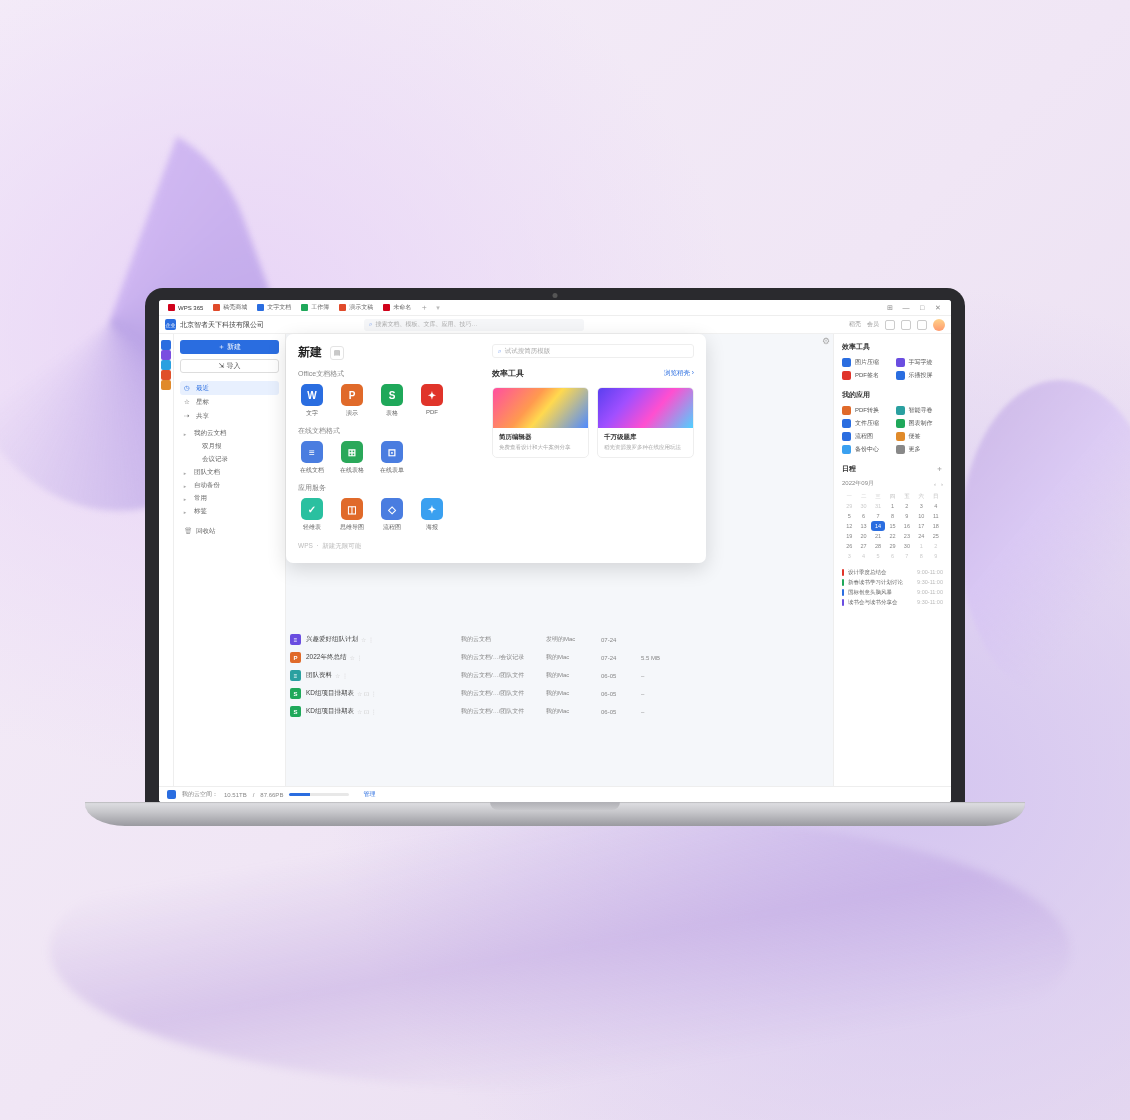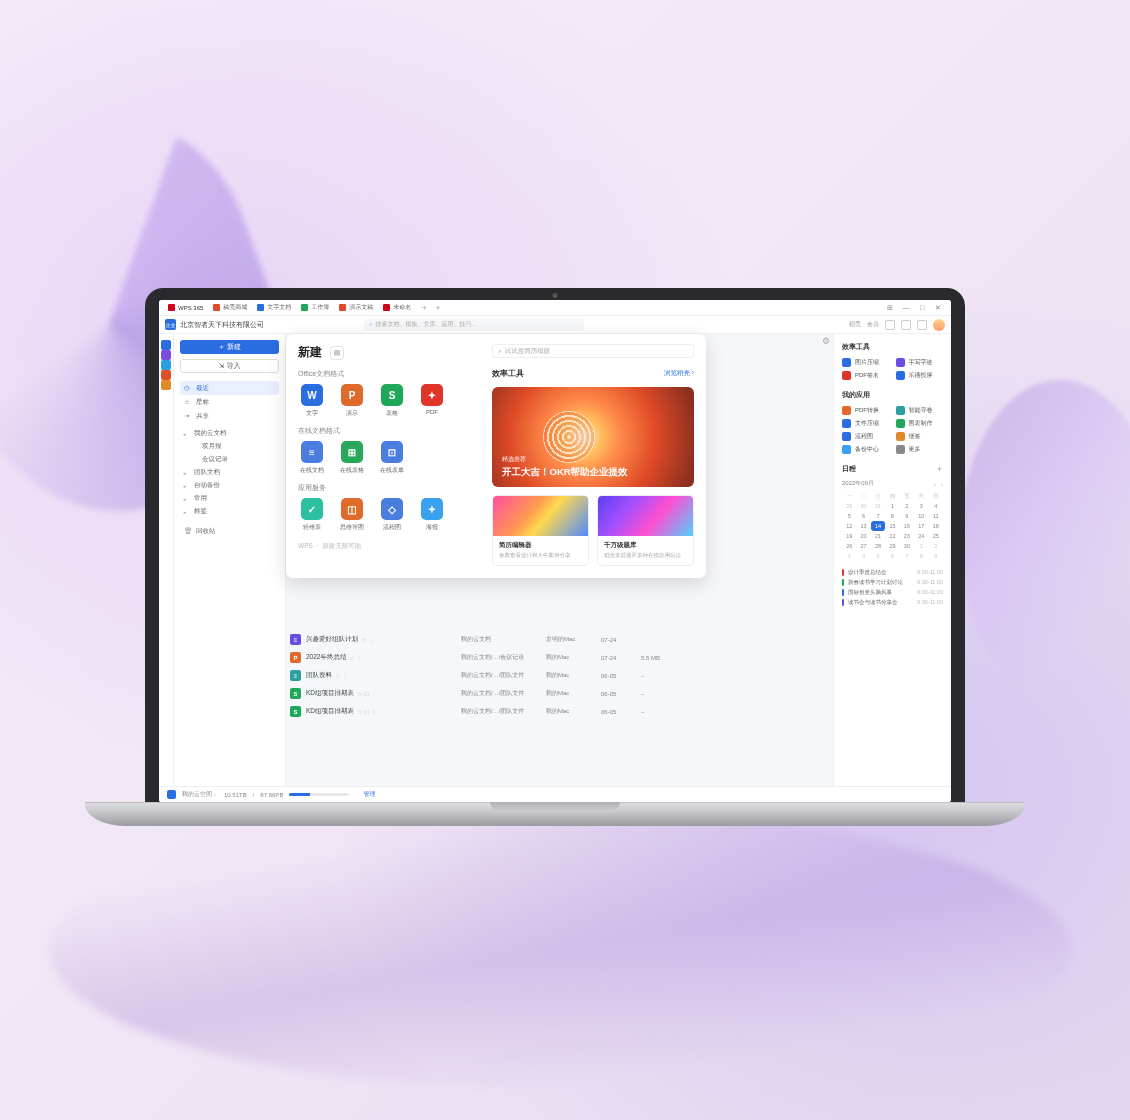--- a/index.html
+++ b/index.html
@@ -350,26 +350,20 @@
 
               <div style="flex:1; padding-left:18px">
                 <div class="cc-search" style="width:100%">
                   <span style="color:#7aa0f0">⌕</span>
                   <span>试试搜简历模版</span>
                 </div>
                 <div class="cc-featured-head" style="margin-top:10px">
                   <span>效率工具</span>
                   <span class="cc-featured-link">浏览稻壳 ›</span>
                 </div>
-                <div class="banner">
-                  <div class="banner-text">
-                    <div class="banner-kicker">精选推荐</div>
-                    <div class="banner-title">开工大吉！OKR帮助企业提效</div>
-                  </div>
-                </div>
                 <div class="cards-row" id="cards-host">
                     <div class="mini-card">
                       <div class="mini-img a"></div>
                       <div class="mini-body">
                         <div class="mini-title">简历编辑器</div>
                         <div class="mini-sub">免费查看设计和大牛案例分享</div>
                       </div>
                     </div>
                     <div class="mini-card">
                       <div class="mini-img b"></div>

